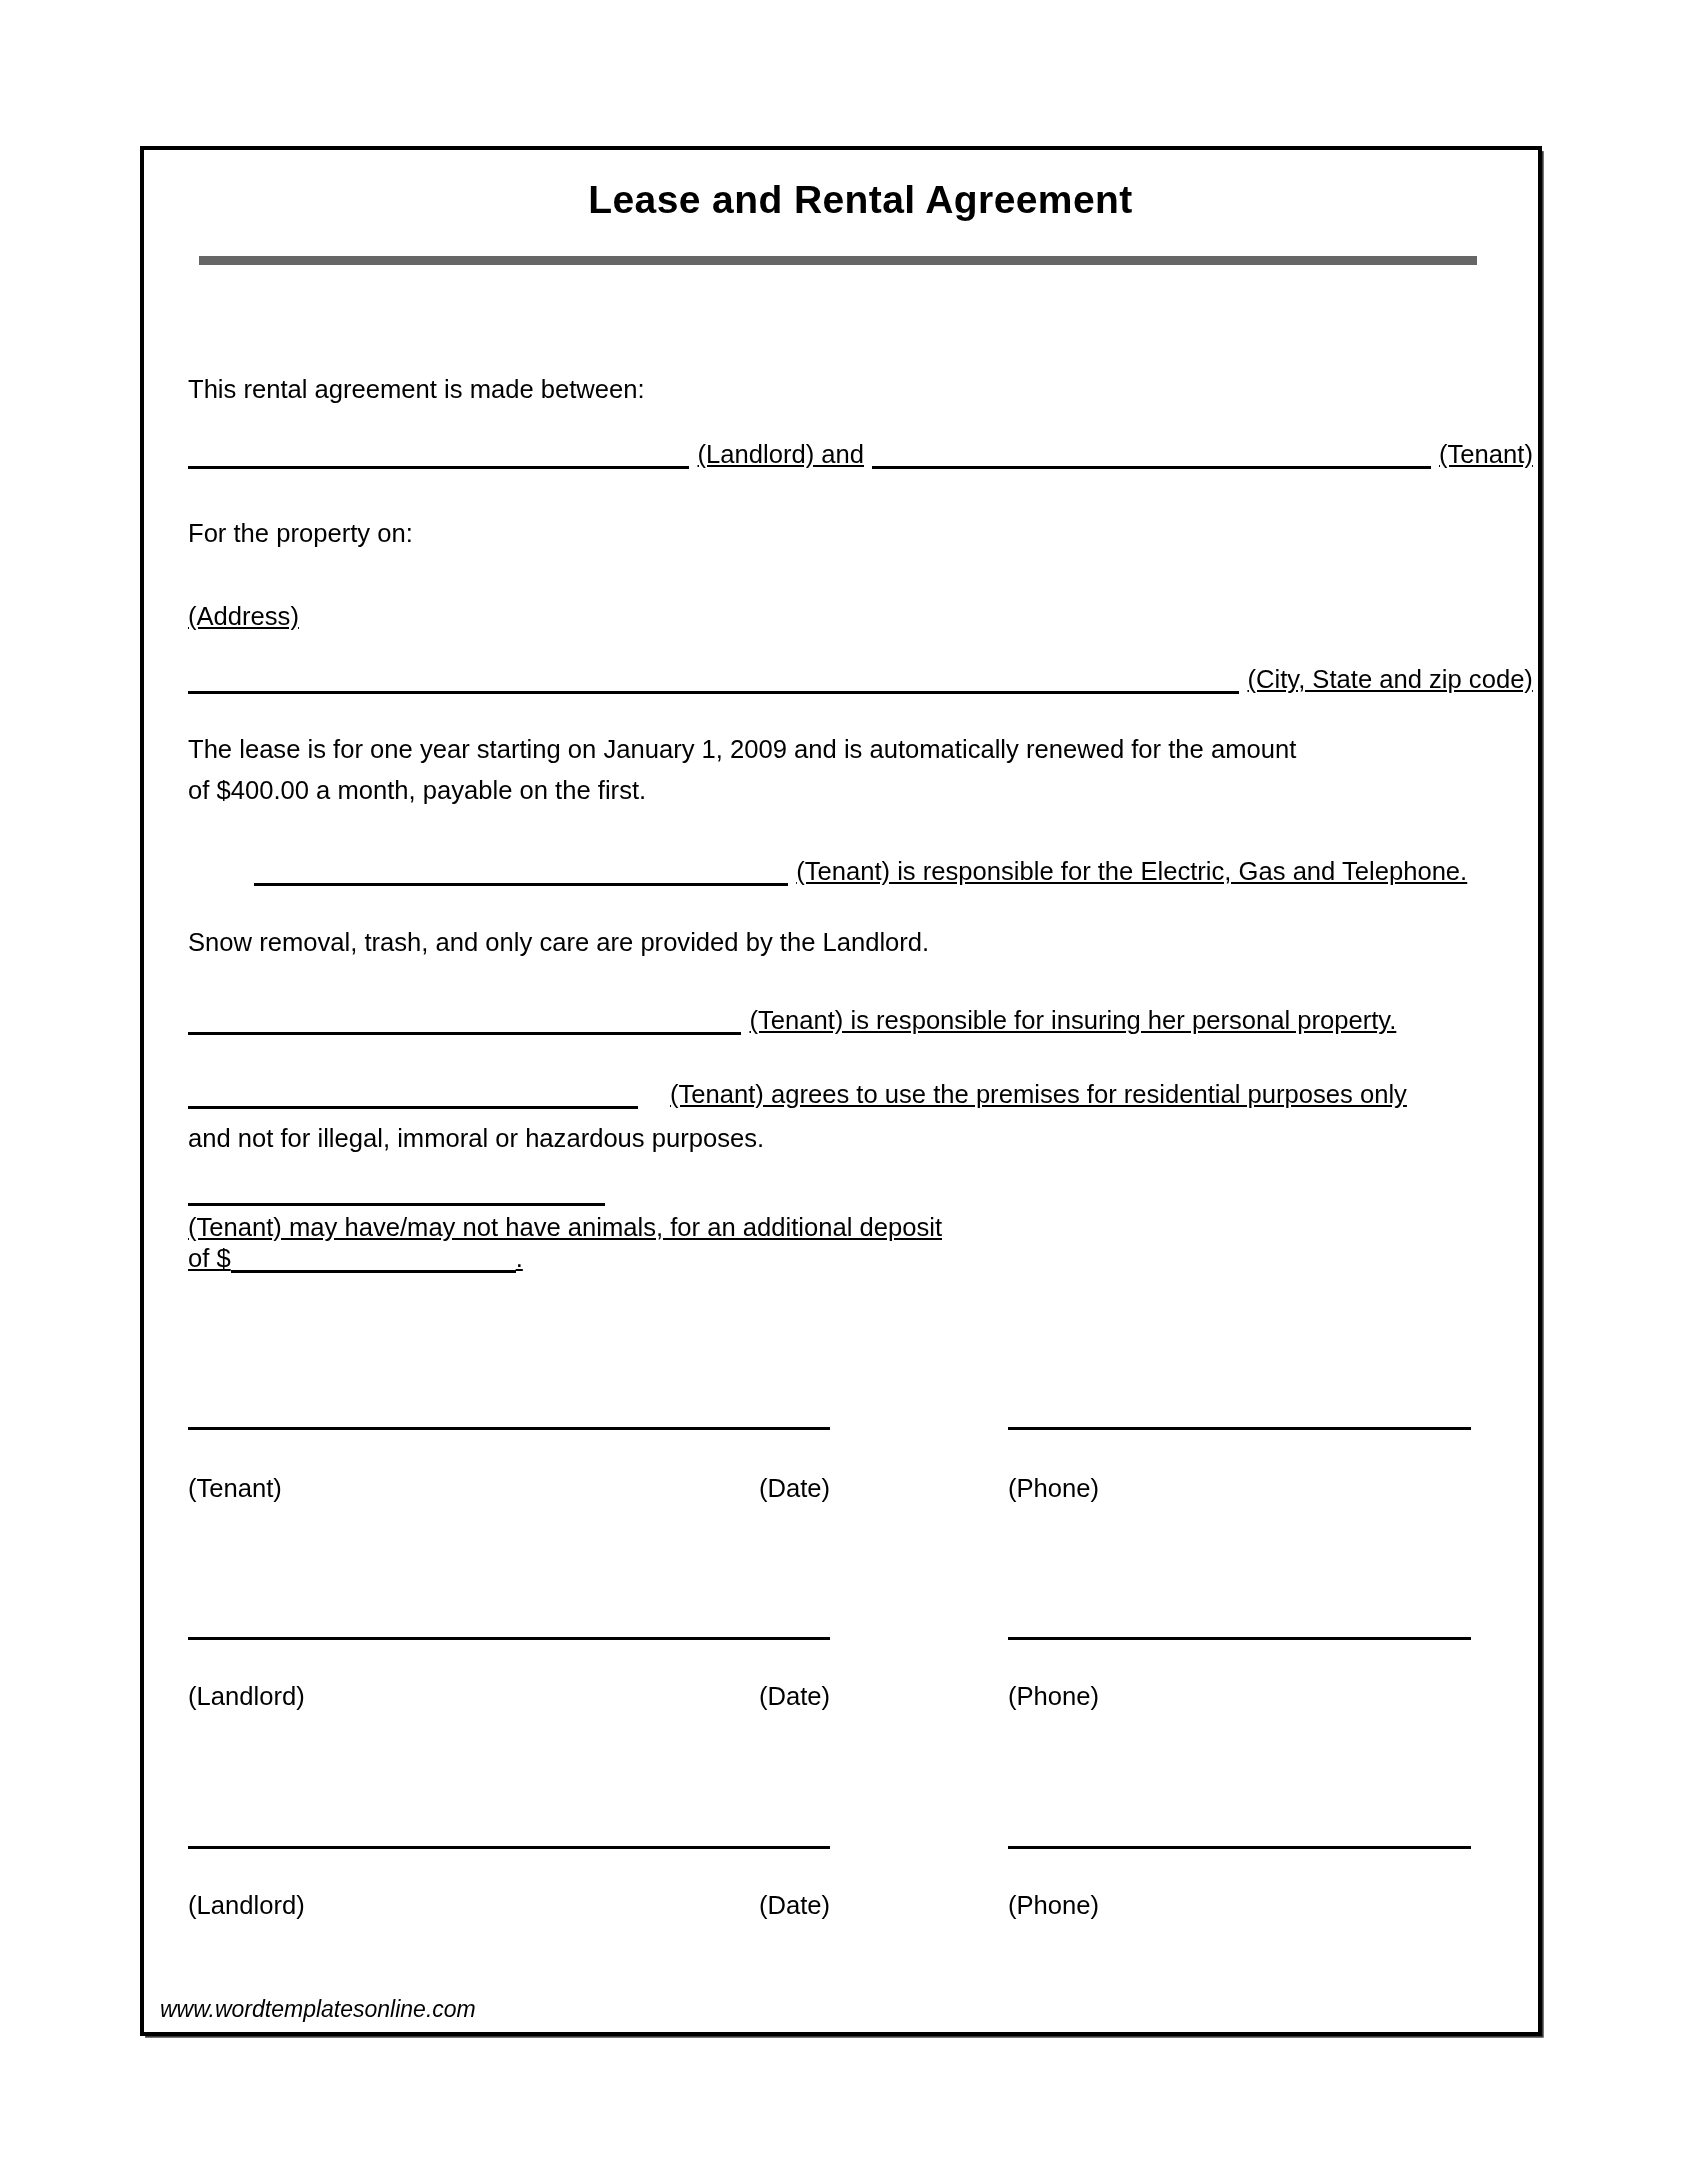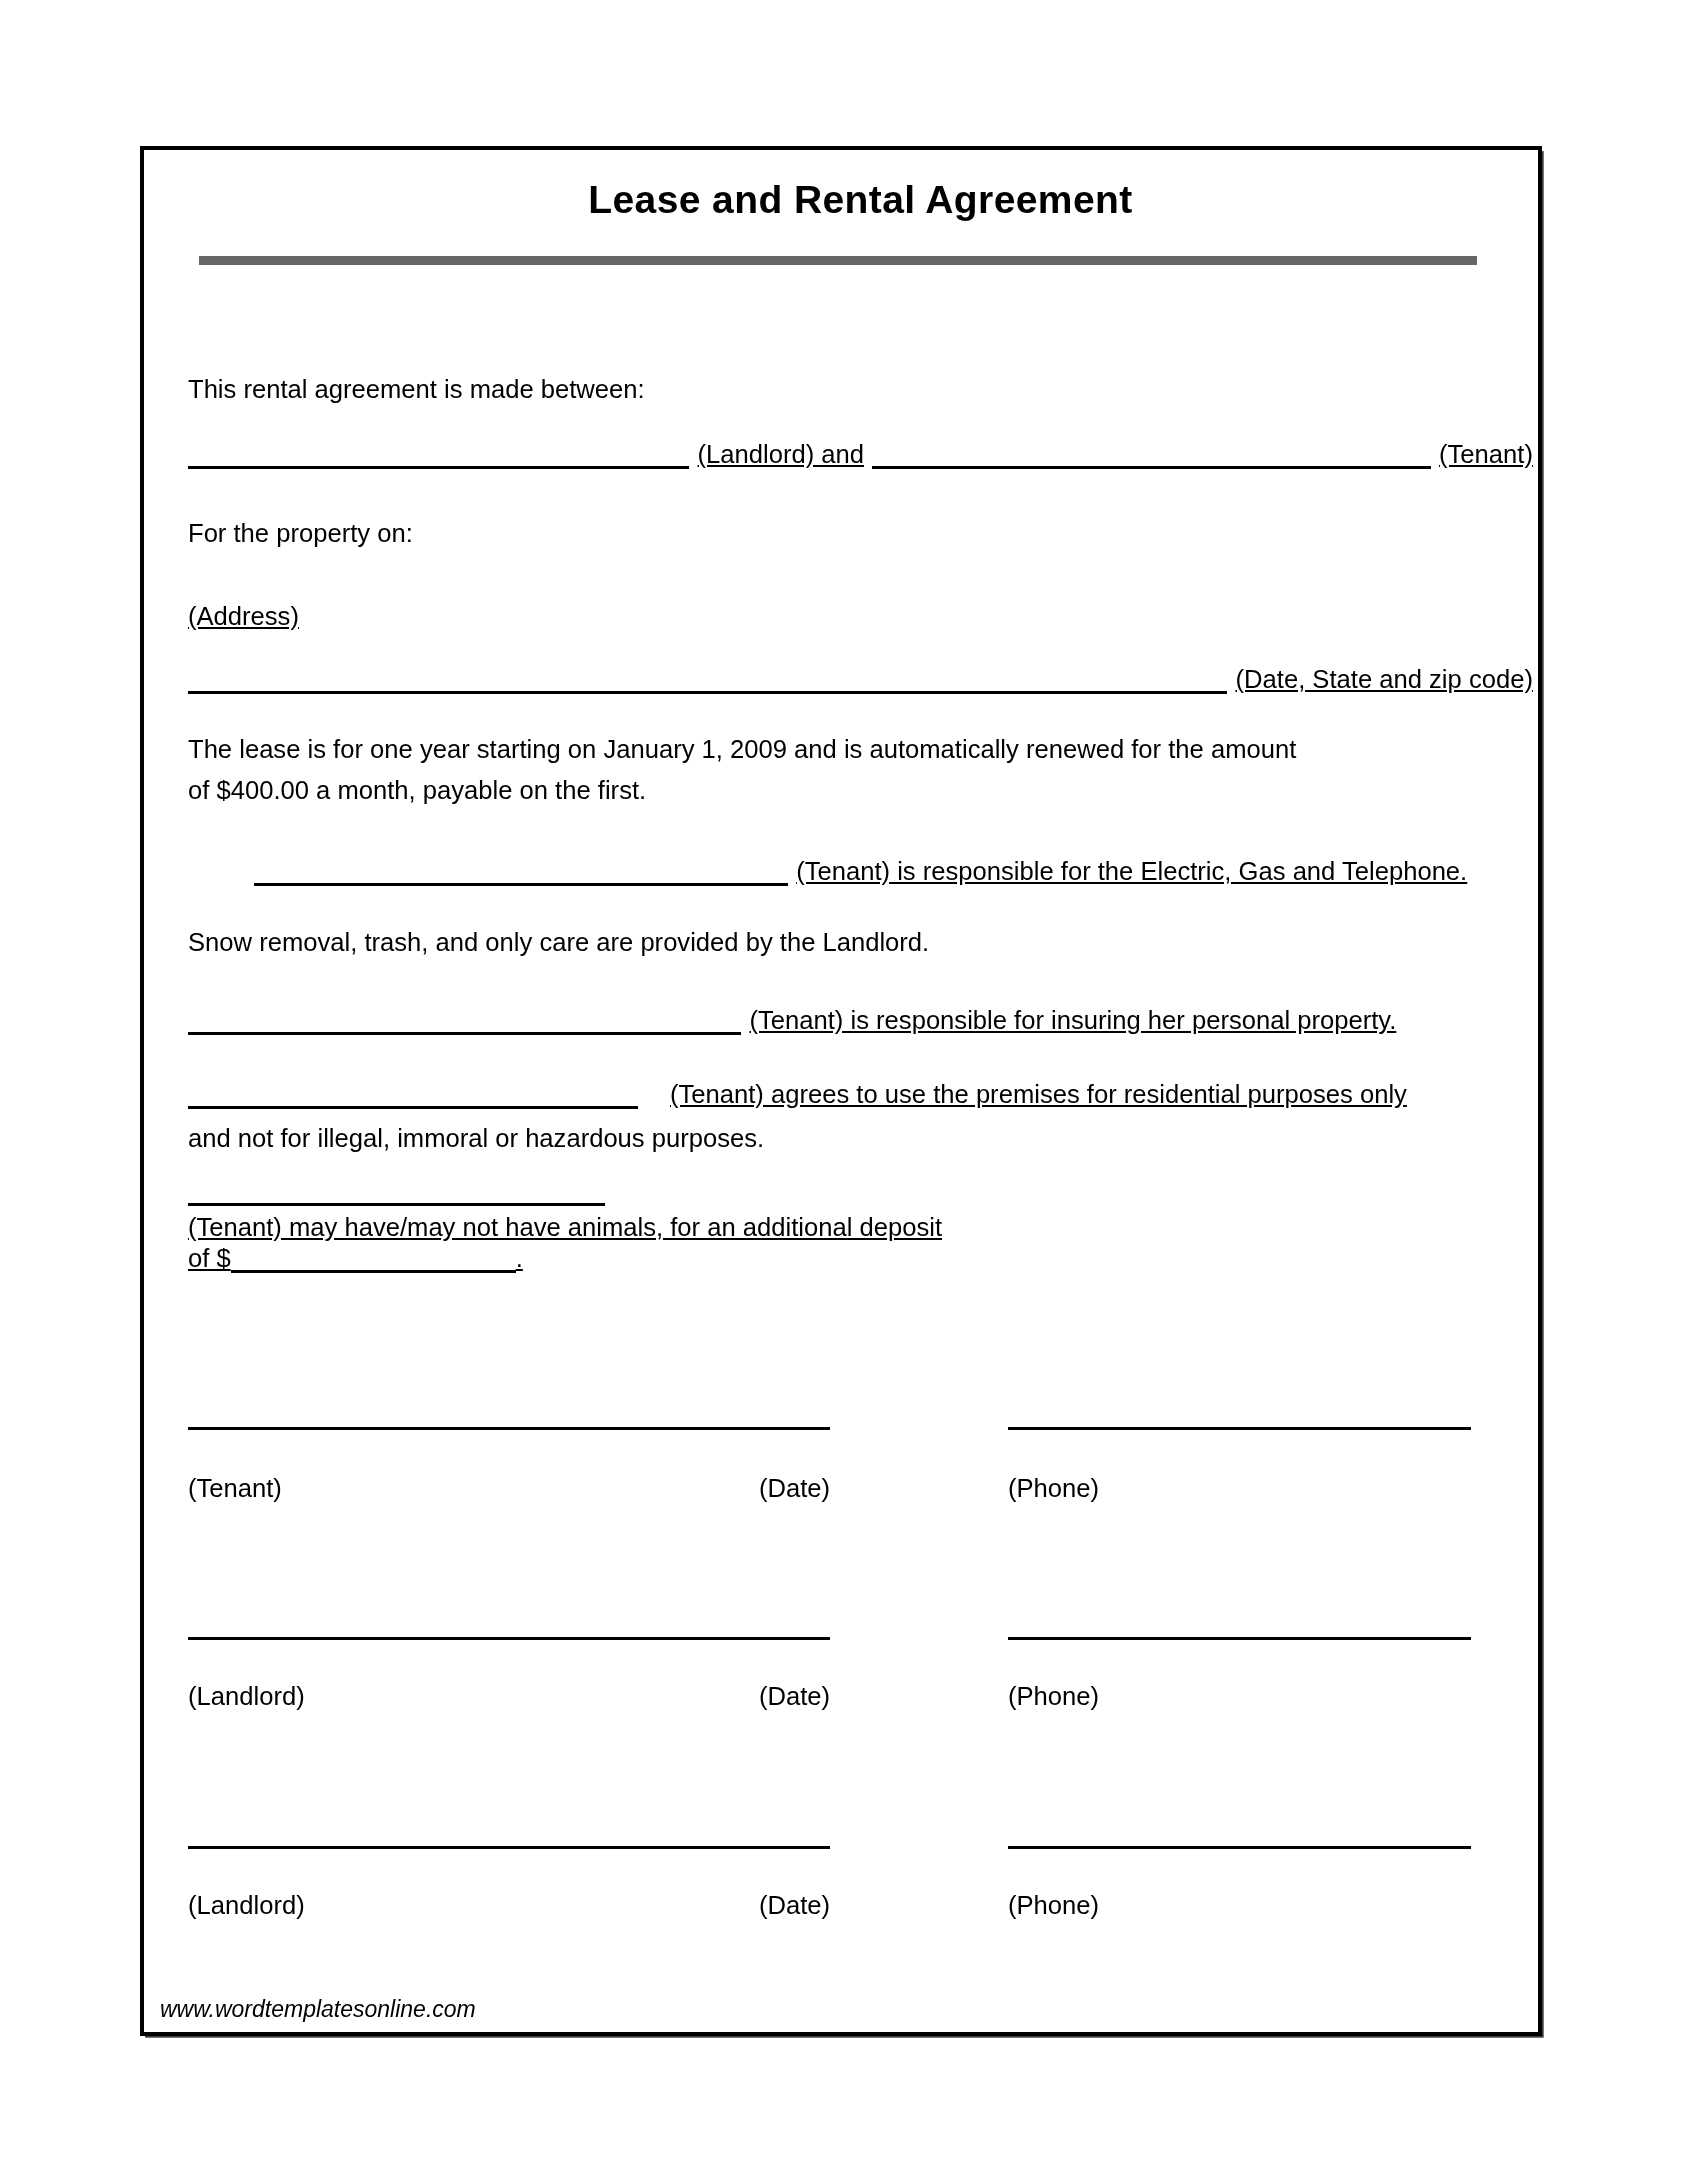--- a/index.html
+++ b/index.html
@@ -54,21 +54,21 @@
 
   <div class="abs txt" style="top:365px;">For the property on:</div>
 
   <div class="abs row" style="top:436px;flex-direction:column;">
     <span class="blank grow"></span>
     <span>(Address)</span>
   </div>
 
   <div class="abs row" style="top:511px;">
     <span class="blank grow"></span>
-    <span>(Date, State and zip code)</span>
+    <span>(City, State and zip code)</span>
   </div>
 
   <div class="abs txt" style="top:581px;">The lease is for one year starting on January 1, 2009 and is automatically renewed for the amount</div>
   <div class="abs txt" style="top:622px;">of $400.00 a month, payable on the first.</div>
 
   <div class="abs row" style="top:703px;justify-content:center;">
     <span class="blank" style="width:534px;"></span>
     <span>(Tenant) is responsible for the Electric, Gas and Telephone.</span>
   </div>
 

